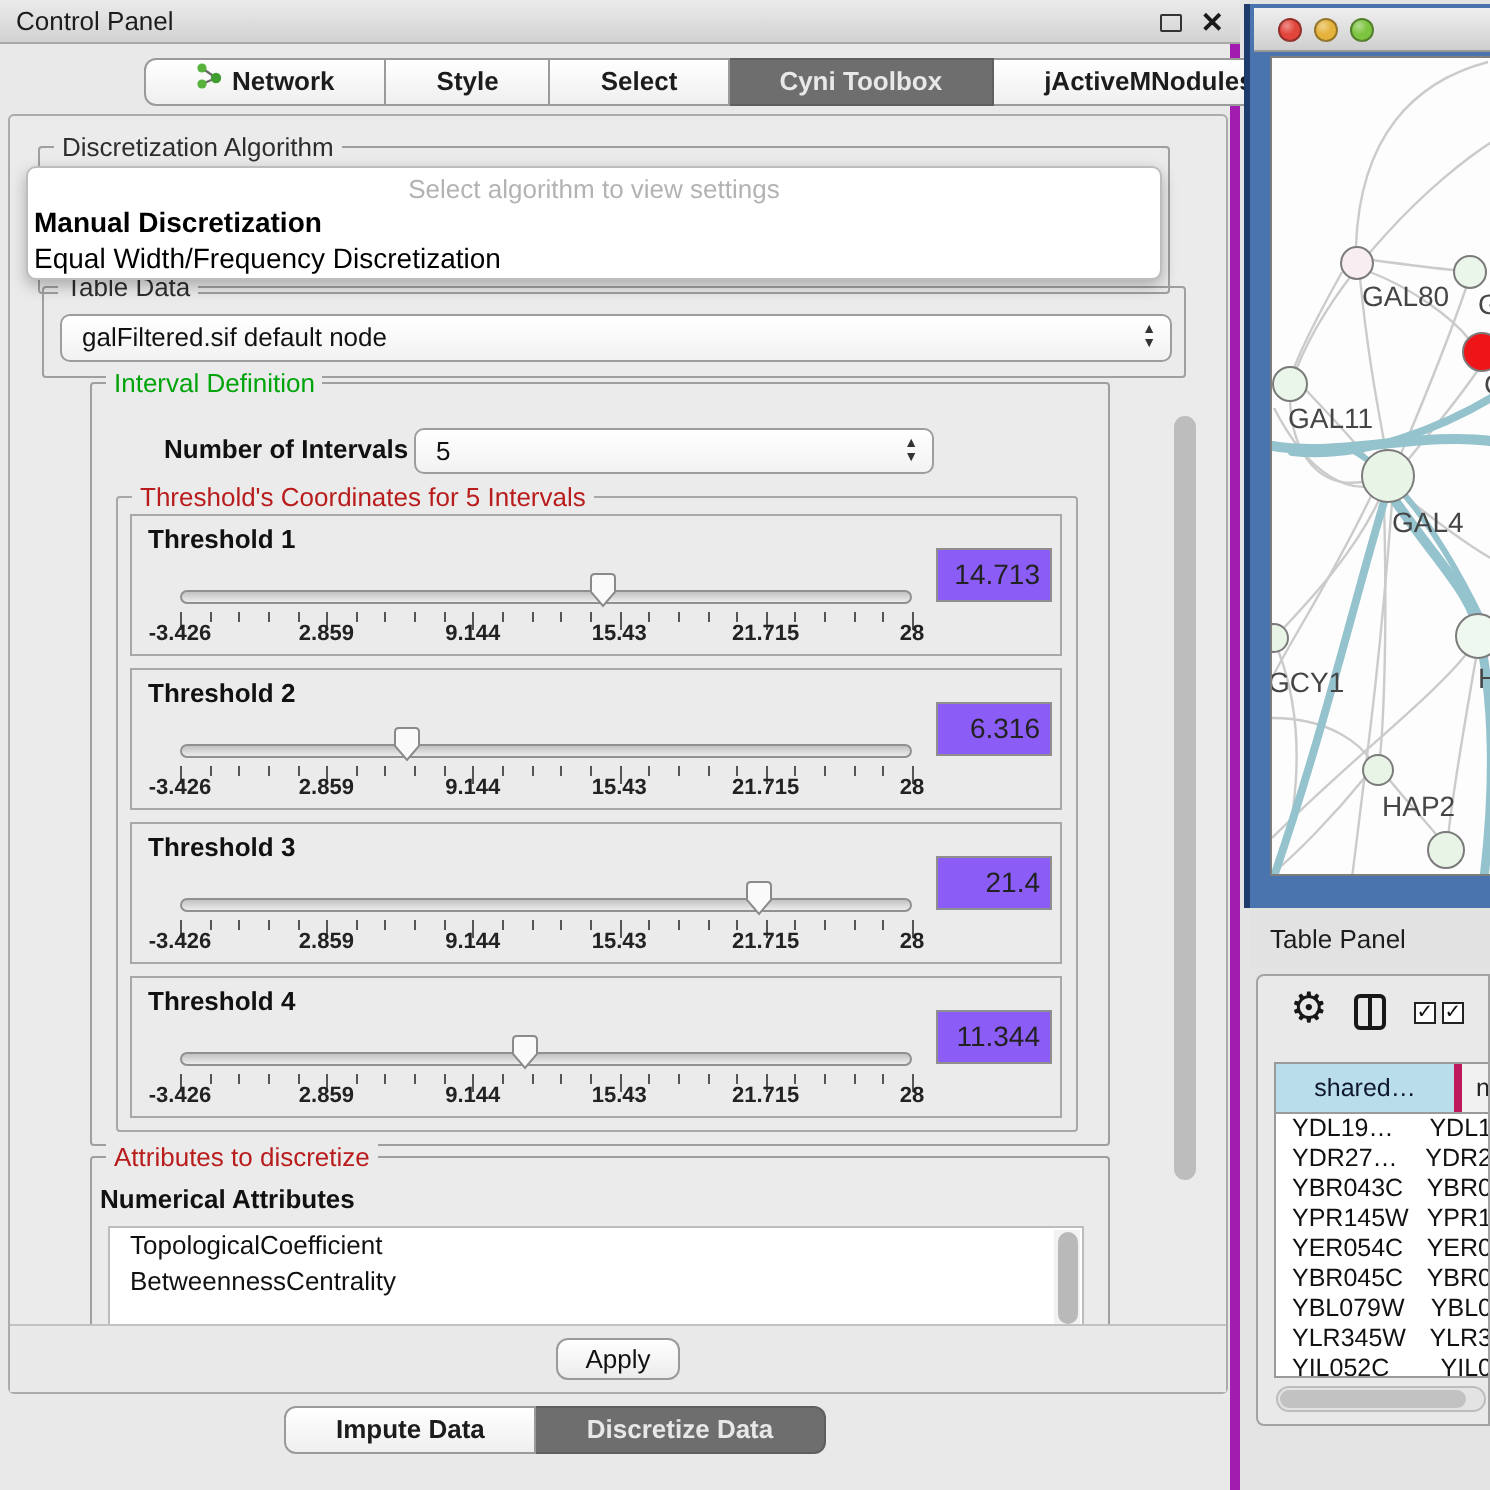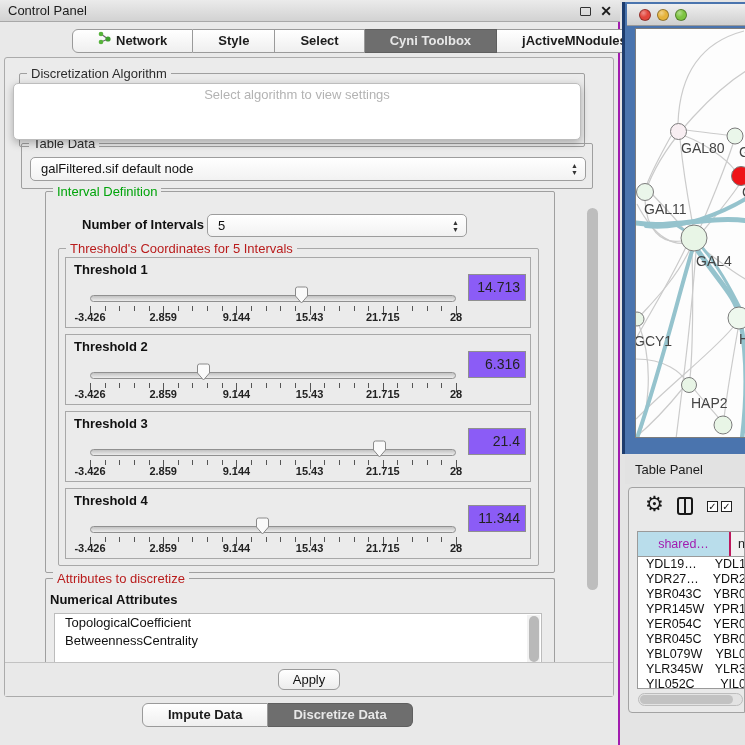--- a/index.html
+++ b/index.html
@@ -1,21 +1,21 @@
 <!DOCTYPE html>
 <html><head>
 <meta charset="utf-8">
 <style>
   * { margin:0; padding:0; box-sizing:border-box; }
   html,body { width:745px; height:745px; overflow:hidden; }
   body { font-family:"Liberation Sans", sans-serif; background:#e4e4e4; color:#222; }
   #app { position:absolute; width:745px; height:745px; background:#e4e4e4; }
 
   
-  #left-win { position:absolute; left:0; top:0; width:620px; height:745px; background:#e9e9e9; border-right:2px solid #a21caf; }
+  #left-win { position:absolute; left:0; top:0; width:620px; height:745px; background:#e9e9e9; border-right:5px solid #a21caf; }
   #titlebar { position:absolute; left:0; top:0; width:620px; height:22px;
     background:linear-gradient(#ebebeb,#d2d2d2); border-bottom:1px solid #a8a8a8;
     font-size:13px; line-height:22px; padding-left:8px; color:#1c1c1c; }
   .tb-icons { position:absolute; right:8px; top:0; height:22px; display:flex; gap:9px; align-items:center; }
   .float-ic { width:11px; height:9px; border:1.6px solid #333; border-radius:1px; }
   .close-ic { font-size:14px; font-weight:bold; color:#1a1a1a; line-height:22px; }
 
   
   .tabrow { position:absolute; display:flex; }
   #top-tabs { left:72px; top:29px; height:24px; }
@@ -104,21 +104,21 @@
     background:#e9e9e9; border:1px solid #a3a3a3; border-radius:4px 0 0 4px; overflow:hidden; }
   #tp-toolbar { position:absolute; left:0; top:0; width:100%; height:40px; }
   .gear { position:absolute; left:16px; top:4px; font-size:21px; color:#171717; }
   .split-ic { position:absolute; left:48px; top:9px; width:16px; height:18px; border:2px solid #171717; border-radius:3px; }
   .split-ic:before { content:""; position:absolute; left:50%; top:0; width:2px; height:100%; background:#171717; transform:translateX(-50%); }
   .chk { position:absolute; top:13px; width:11px; height:11px; border:1.5px solid #222; background:#fff; font-size:10px; line-height:9px; text-align:center; color:#111; }
 
   #tp-table { position:absolute; left:8px; top:43px; width:109px; height:158px; background:#fff; border:1px solid #9a9a9a; border-right:none; overflow:hidden; }
   .th-row { display:flex; height:25px; border-bottom:1px solid #9a9a9a; }
   .th-cell { font-size:12.5px; line-height:24px; }
-  .th-c1 { width:93px; background:#b9ddeb; border-right:2px solid #be185d; text-align:center; color:#a21caf; }
+  .th-c1 { width:93px; background:#b9ddeb; border-right:4px solid #be185d; text-align:center; color:#0f172a; }
   .th-c2 { flex:1; background:#f1f1f1; padding-left:7px; }
   .t-row { display:flex; height:15px; }
   .t-c1 { width:93px; font-size:12.5px; line-height:15px; padding-left:8px; color:#111; }
   .t-c2 { flex:1; font-size:12.5px; line-height:15px; padding-left:6px; color:#111; }
   #tp-hscroll { position:absolute; left:9px; bottom:6px; width:105px; height:13px; background:#e3e3e3; border:1px solid #bdbdbd; border-radius:7px; }
   #tp-hscroll .hthumb { position:absolute; left:1px; top:1px; width:93px; height:9px; background:#c2c2c2; border-radius:5px; }
   #tp-bottom-gap { position:absolute; left:625px; top:713px; width:120px; height:32px; background:#e4e4e4; }
 
   .netlabel { font-size:14px; fill:#454545; }
 </style>
@@ -168,20 +168,24 @@
         <div class="combo" id="algo-combo" style="left:10px; top:28px; width:548px; height:26px;">
           <span class="stepper">
               <span>▲</span>
               <span>▼</span>
             </span>
         </div>
       </div>
 
       <div id="algo-popup">
         <div id="algo-hint">Select algorithm to view settings</div>
+        <div id="algo-options">
+            <div class="popup-opt bold">Manual Discretization</div>
+            <div class="popup-opt">Equal Width/Frequency Discretization</div>
+          </div>
       </div>
 
       <div class="groupbox" style="left:16px; top:85px; width:572px; height:46px;">
         <span class="group-title gt-dark">Table Data</span>
         <div class="combo" style="left:8px; top:13px; width:556px; height:24px;">
           <span class="cv">galFiltered.sif default node</span>
           <span class="stepper">
               <span>▲</span>
               <span>▼</span>
             </span>

